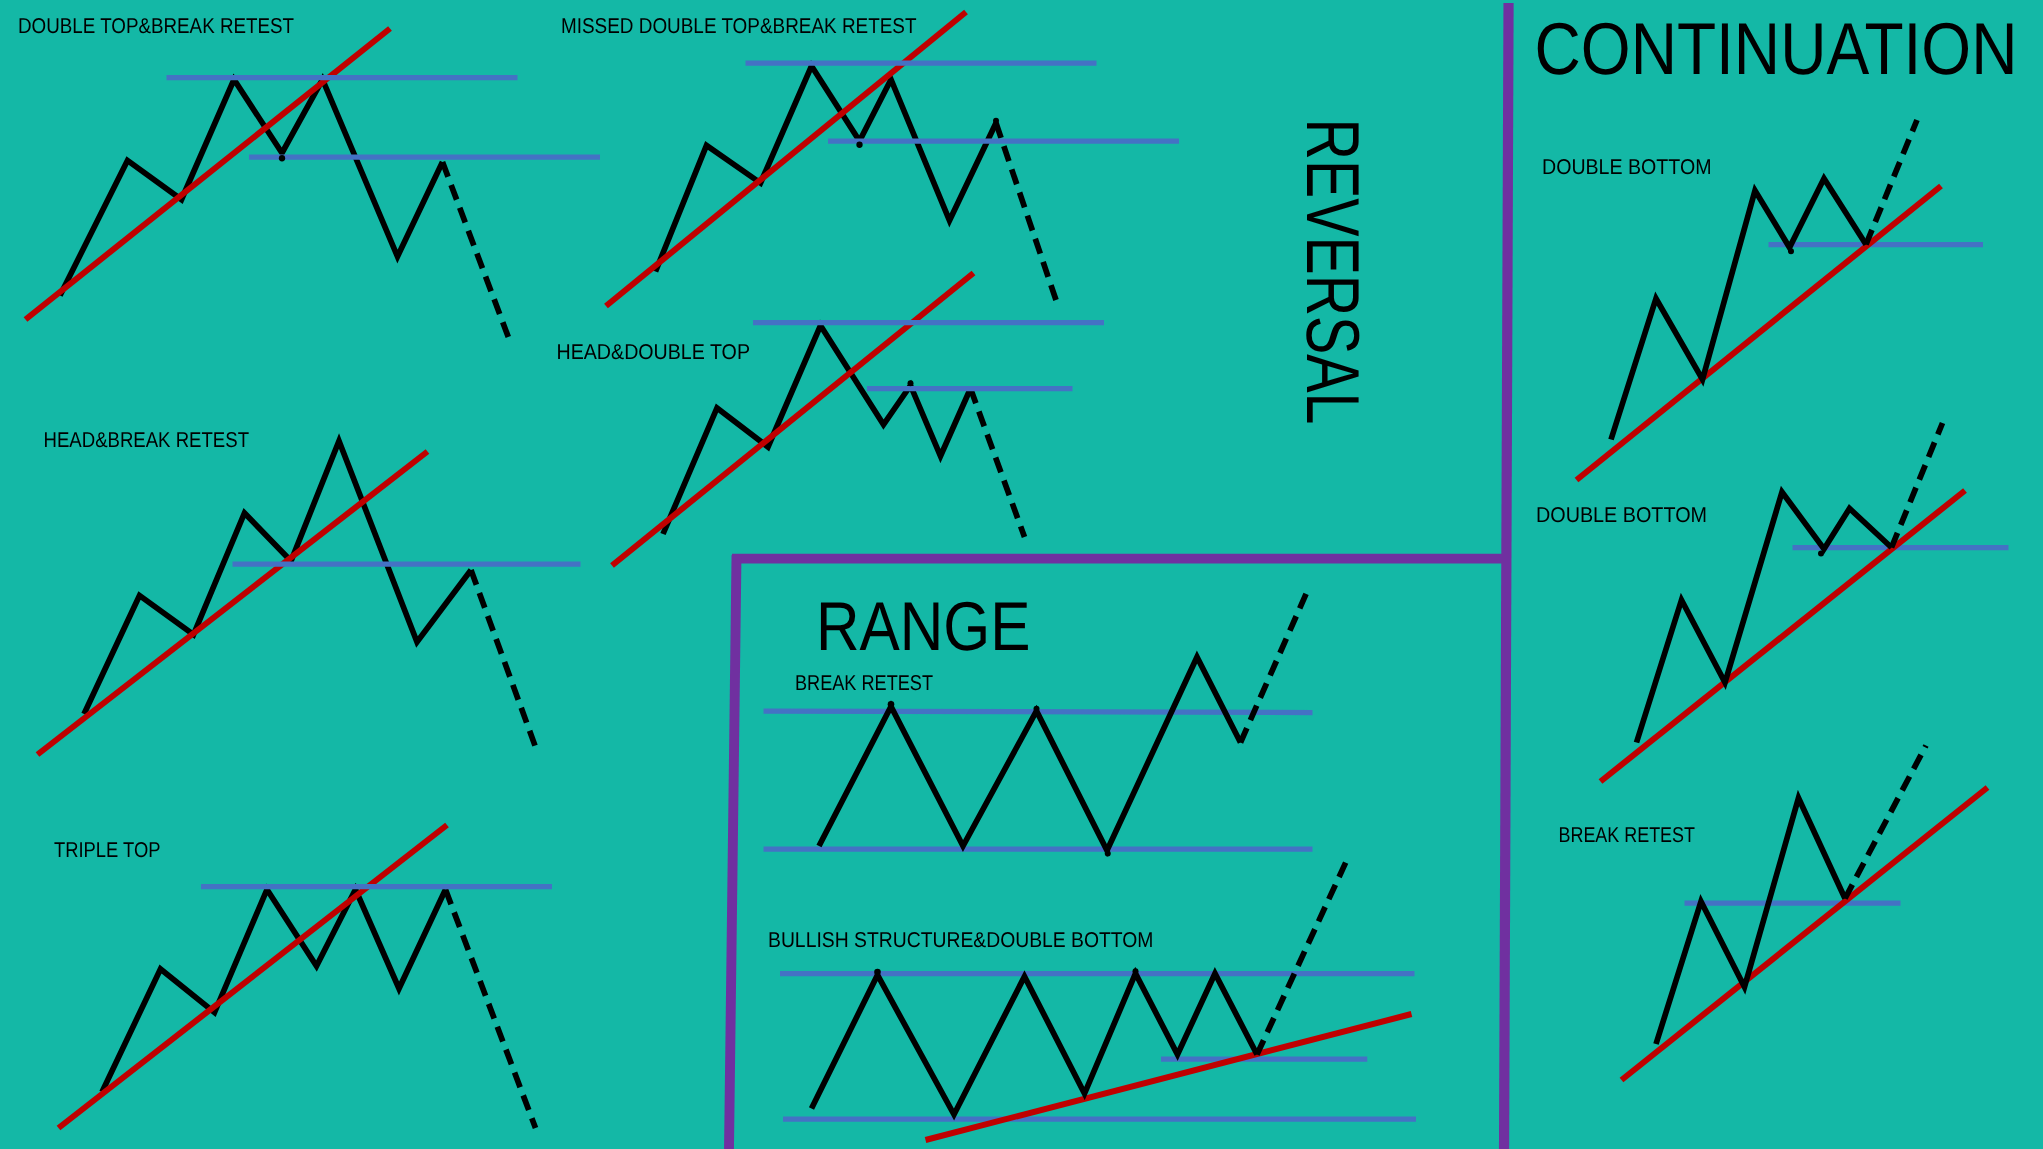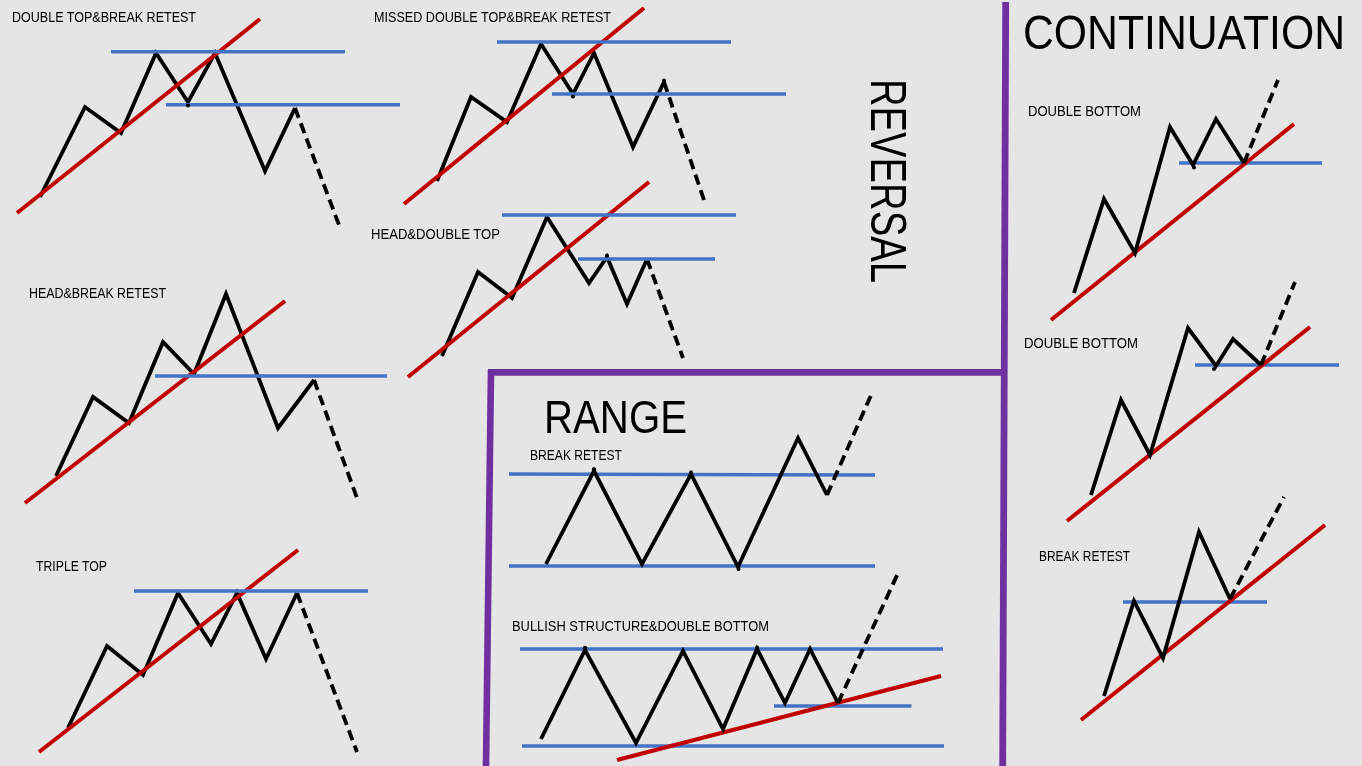--- a/index.html
+++ b/index.html
@@ -1,16 +1,16 @@
 <!DOCTYPE html>
 <html><head>
 <meta charset="utf-8">
 <style>
   html,body{margin:0;padding:0;background:#ffffff;}
-  .stage{position:relative;width:1362px;height:766px;overflow:hidden;background:#e5e5e5;
+  .stage{position:relative;width:1362px;height:766px;overflow:hidden;background:#14b8a6;
          font-family:"Liberation Sans", sans-serif;}
   svg{position:absolute;left:0;top:0;}
   text{font-family:"Liberation Sans", sans-serif;fill:#000;}
   .lbl{font-size:14.3px;font-weight:400;-webkit-text-stroke:0.35px #000;}
   .big{font-weight:400;-webkit-text-stroke:0.7px #000;}
 </style>
 </head>
 <body>
 <div class="stage">
 <svg width="1362" height="766" viewBox="0 0 1362 766">

